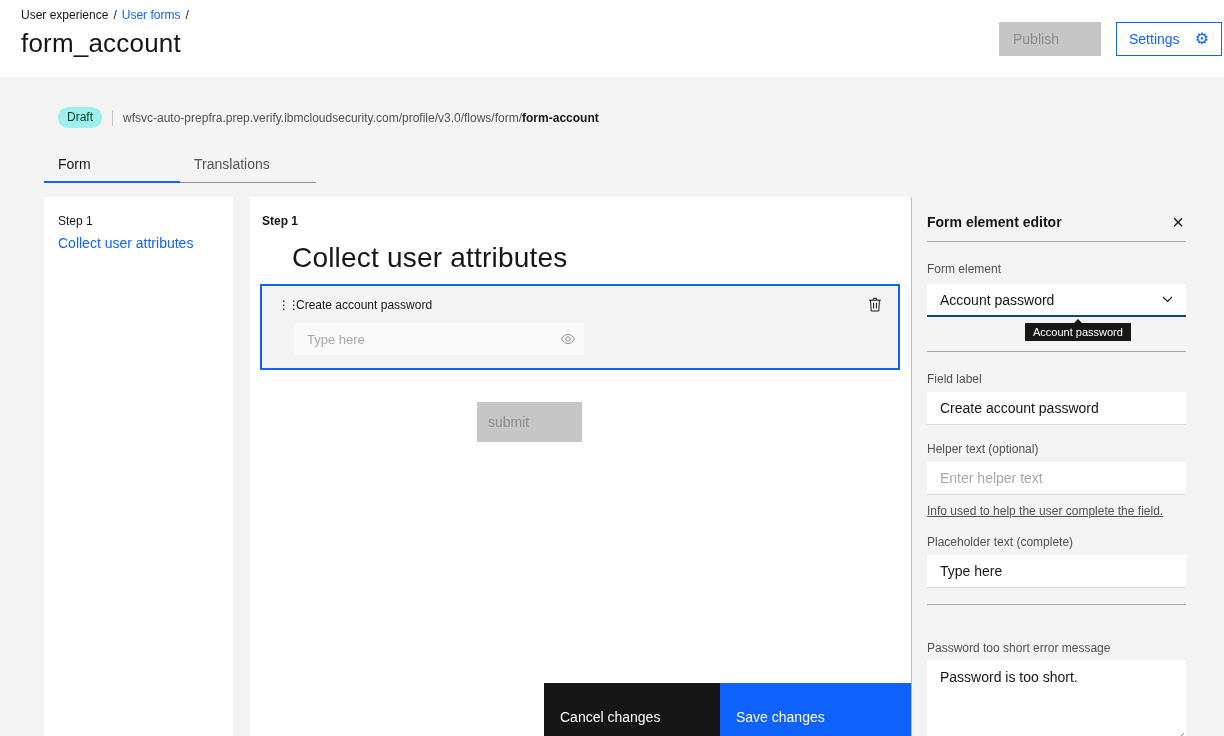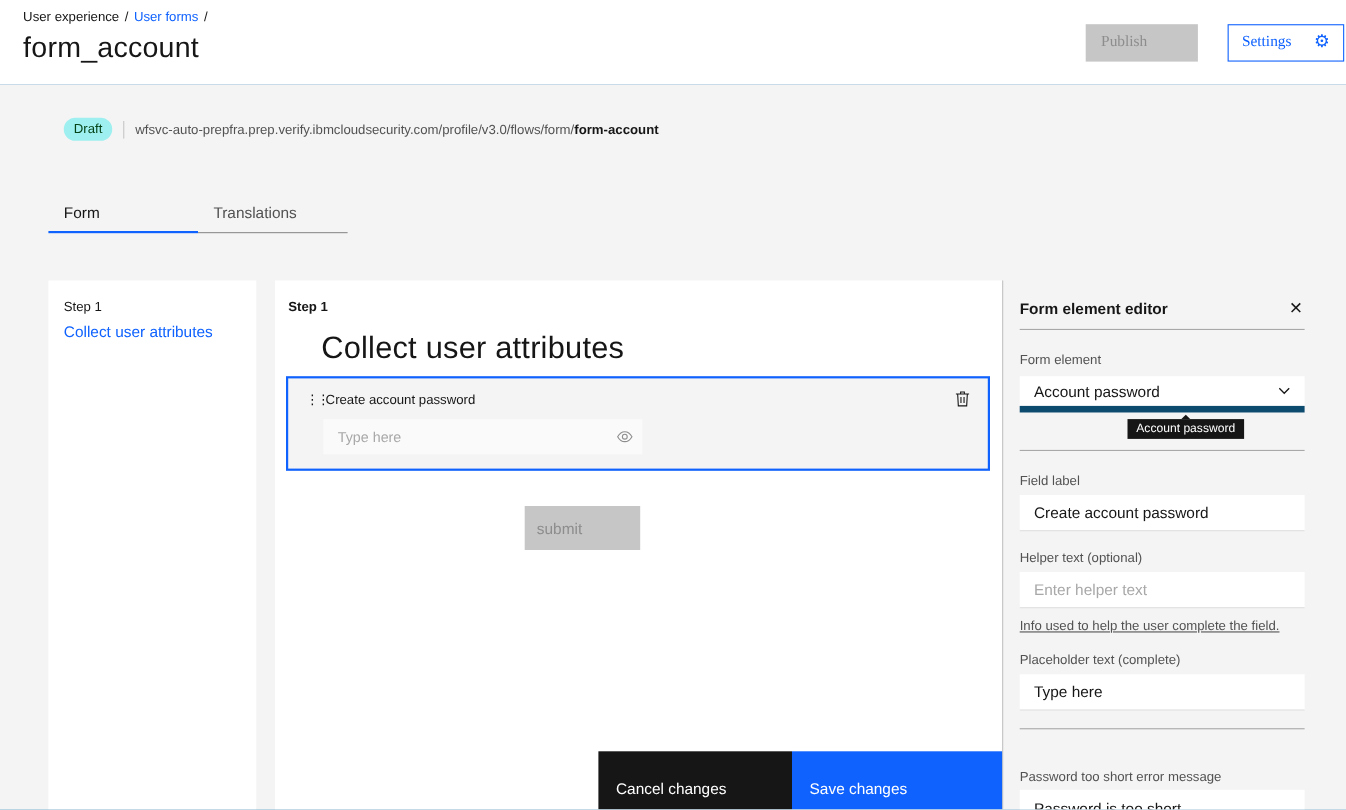--- a/index.html
+++ b/index.html
@@ -12,27 +12,27 @@
   .app { width: 1224px; height: 736px; overflow: hidden; display: flex; flex-direction: column; background: #0369a1; }
 
   
   .topbar { flex: 0 0 77px; display: flex; justify-content: space-between; background: #fff; padding: 0 2px 0 21px; }
   .crumbs { font-size: 12px; padding-top: 8px; display: flex; gap: 5px; align-items: baseline; }
   .crumb { color: #161616; }
   .crumb-sep { color: #161616; }
   .crumb-link { color: var(--accent, #0f62fe); cursor: pointer; text-decoration: none; }
   .page-title { font-size: 26px; font-weight: 400; margin: 6px 0 0; letter-spacing: .2px; }
   .top-actions { display: flex; gap: 15px; padding-top: 22px; }
-  .btn { height: 34px; font-size: 14px; font-family: Liberation Serif, serif; display: flex; align-items: center; cursor: pointer; margin-left: 12px; }
+  .btn { height: 34px; font-size: 14px; font-family: Liberation Sans, sans-serif; display: flex; align-items: center; cursor: pointer; }
   .btn-publish { width: 102px; background: var(--disabled_bg, #c6c6c6); color: var(--disabled_text, #8d8d8d); border: none; padding: 0 14px; justify-content: flex-start; }
   .btn-settings { width: 106px; background: #fff; border: 1px solid var(--accent, #0f62fe); color: var(--accent, #0f62fe); padding: 0 12px; justify-content: space-between; }
   .gear { font-size: 16px; line-height: 1; }
 
   
-  .workspace { flex: 1; min-height: 0; background: var(--surface, #f4f4f4); display: flex; flex-direction: column; gap: 29px; }
+  .workspace { flex: 1; min-height: 0; background: var(--surface, #f4f4f4); display: flex; flex-direction: column; }
   .status-row { display: flex; align-items: center; gap: 10px; margin: 30px 0 0 58px; height: 21px; }
   .badge { background: var(--badge_bg, #9ef0f0); color: var(--badge_text, #044317); font-size: 12px; padding: 3px 9px; border-radius: 12px; line-height: 1.2; }
   .vdivider { width: 1px; height: 16px; background: #c6c6c6; }
   .url { font-size: 12px; color: var(--text_secondary, #525252); }
   .url b { color: #161616; }
 
   .tabs { display: flex; margin: 22px 0 0 44px; }
   .tab { width: 136px; font-size: 14px; padding: 6px 0 9px 14px; cursor: pointer; }
   .tab-active { font-weight: 400; color: #161616; border-bottom: 2px solid var(--accent, #0f62fe); }
   .tab-inactive { color: var(--text_secondary, #525252); border-bottom: 1px solid #8d8d8d; }
@@ -70,21 +70,21 @@
   .editor-head { display: flex; justify-content: space-between; align-items: center; }
   .editor-title { font-size: 14px; font-weight: 700; }
   .close-btn { background: none; border: none; font-size: 20px; line-height: 1; color: #161616; cursor: pointer; padding: 0 2px; }
   .divider { height: 1px; background: #a8a8a8; }
   .div-1 { margin-top: 9px; }
   .div-2 { margin-top: 34px; }
   .div-3 { margin-top: 16px; }
   .f-label { font-size: 12px; color: var(--text_secondary, #525252); margin-top: 20px; }
   .f-label.tight { margin-top: 17px; }
   .f-label.err { margin-top: 36px; }
-  .dropdown { position: relative; margin-top: 8px; height: 33px; background: #fff; display: flex; align-items: center; justify-content: space-between; padding: 0 13px; font-size: 14px; cursor: pointer; border-bottom: 6px solid #0c4a6e; }
+  .dropdown { position: relative; margin-top: 8px; height: 33px; background: #fff; display: flex; align-items: center; justify-content: space-between; padding: 0 13px; font-size: 14px; cursor: pointer; border-bottom: 2px solid #0c4a6e; }
   .tooltip { position: absolute; top: 39px; left: 98px; background: #161616; color: #fff; font-size: 11px; padding: 3px 8px; white-space: nowrap; z-index: 5; }
   .tooltip::before { content: ""; position: absolute; top: -4px; left: 50%; margin-left: -4px; border-left: 4px solid transparent; border-right: 4px solid transparent; border-bottom: 4px solid #161616; }
   .text-input { display: block; width: 100%; height: 33px; margin-top: 6px; background: #fff; border: none; border-bottom: 1px solid #dcdcdc; padding: 0 13px; font-size: 14px; font-family: inherit; color: #161616; outline: none; }
   .text-input::placeholder { color: #a8a8a8; }
   .info-text { font-size: 12px; color: var(--text_secondary, #525252); margin-top: 9px; text-decoration: underline; }
   .textarea-wrap { position: relative; margin-top: 5px; }
   .textarea-wrap textarea { display: block; width: 100%; height: 83px; background: #fff; border: none; padding: 9px 13px; font-size: 14px; font-family: inherit; color: #161616; resize: none; outline: none; }
   .grip { position: absolute; right: 2px; bottom: 2px; width: 10px; height: 10px; cursor: nwse-resize; clip-path: polygon(100% 0, 100% 100%, 0 100%); background: repeating-linear-gradient(135deg, #8d8d8d 0 1px, transparent 1px 4px); }
 </style>
 </head>

